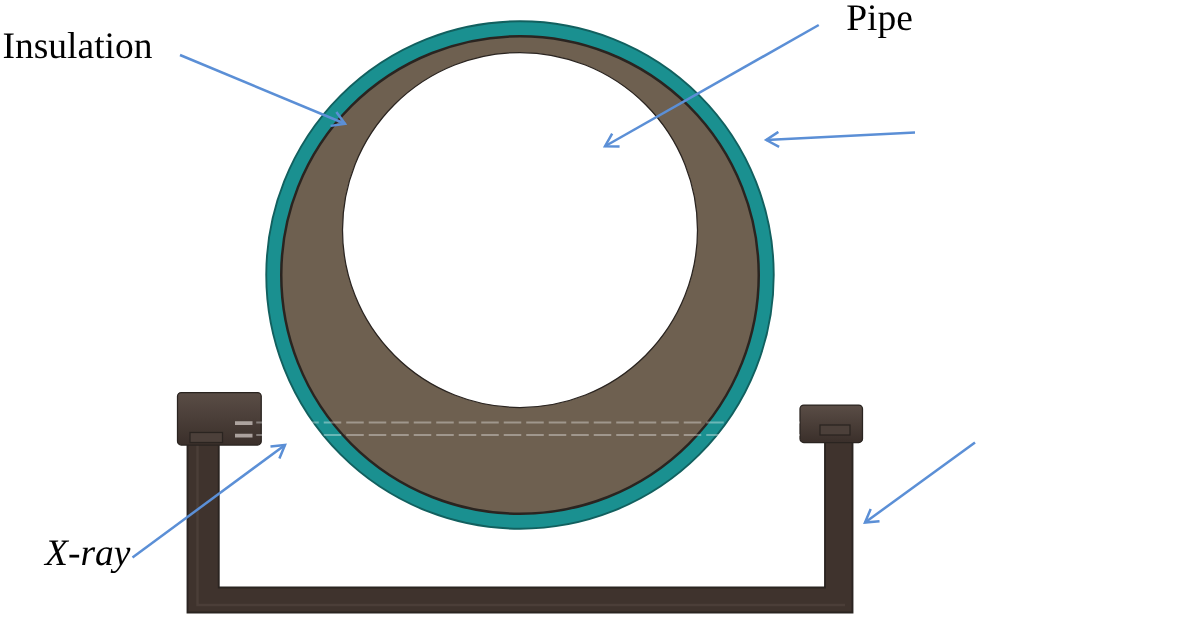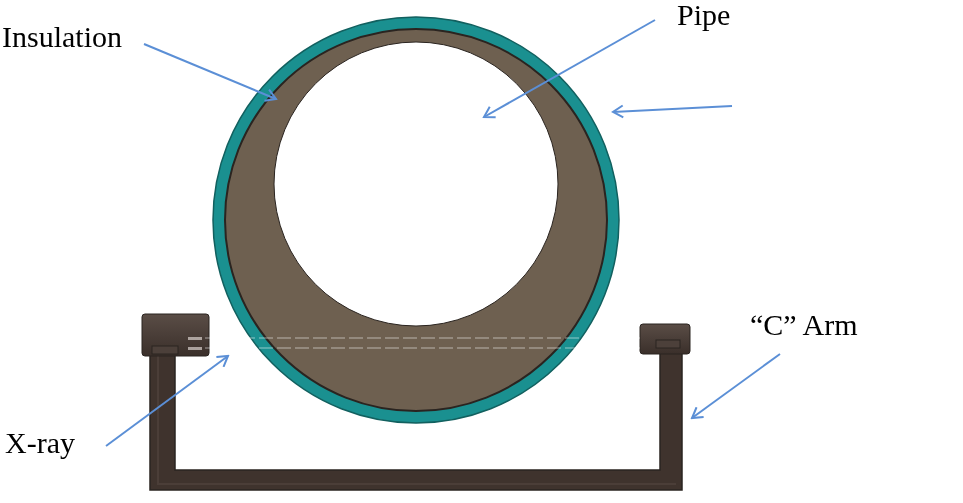--- a/index.html
+++ b/index.html
@@ -17,21 +17,21 @@
       font-family: "Liberation Serif", "DejaVu Serif", serif;
       font-size: 30px;
       color: #000000;
       white-space: nowrap;
       line-height: 1;
     }
     #lbl-insulation { left: 2px; top: 22px; }
     #lbl-pipe { left: 677px; top: 0px; }
     #lbl-jacket { left: 740px; top: 86px; }
     #lbl-carm { left: 750px; top: 310px; }
-    #lbl-xray { left: 5px; top: 428px; }
+    #lbl-xray { left: 36px; top: 428px; font-style: italic; }
   </style>
 </head>
 <body>
 
 <div class="canvas">
   <svg class="diagram" width="963" height="503" viewBox="0 0 963 503">
     <defs>
       <marker id="arrowhead" markerWidth="14" markerHeight="14" refX="12" refY="7" orient="auto" markerUnits="userSpaceOnUse">
         <path d="M2,1 L12,7 L2,13" fill="none" stroke="#5b8fd6" stroke-width="2"></path>
       </marker>
@@ -71,15 +71,14 @@
 
     <line x1="144" y1="44" x2="276" y2="99" stroke="#5b8fd6" stroke-width="2" marker-end="url(#arrowhead)"></line>
     <line x1="655" y1="20" x2="484" y2="117" stroke="#5b8fd6" stroke-width="2" marker-end="url(#arrowhead)"></line>
     <line x1="732" y1="106" x2="613" y2="112" stroke="#5b8fd6" stroke-width="2" marker-end="url(#arrowhead)"></line>
     <line x1="780" y1="354" x2="692" y2="418" stroke="#5b8fd6" stroke-width="2" marker-end="url(#arrowhead)"></line>
     <line x1="106" y1="446" x2="228" y2="356" stroke="#5b8fd6" stroke-width="2" marker-end="url(#arrowhead)"></line>
   </svg>
 
   <div class="label" id="lbl-insulation">Insulation</div>
   <div class="label" id="lbl-pipe">Pipe</div>
-  <div class="label" id="lbl-carm">“C” Arm</div>
   <div class="label" id="lbl-xray">X-ray</div>
 </div>
 
 </body></html>

